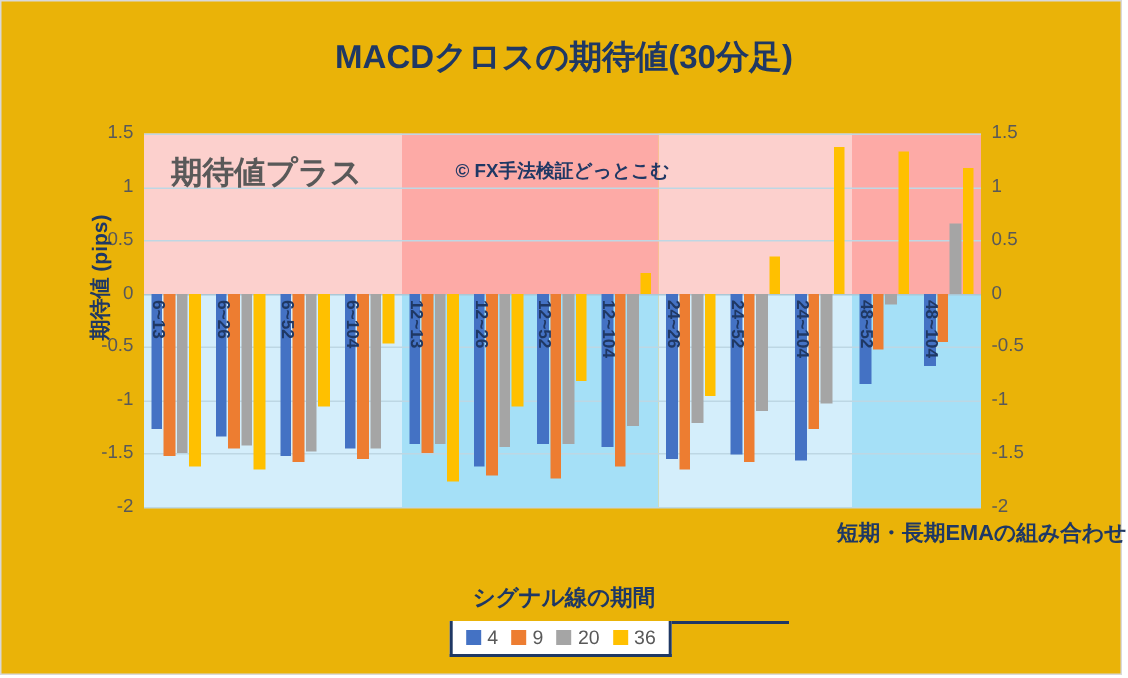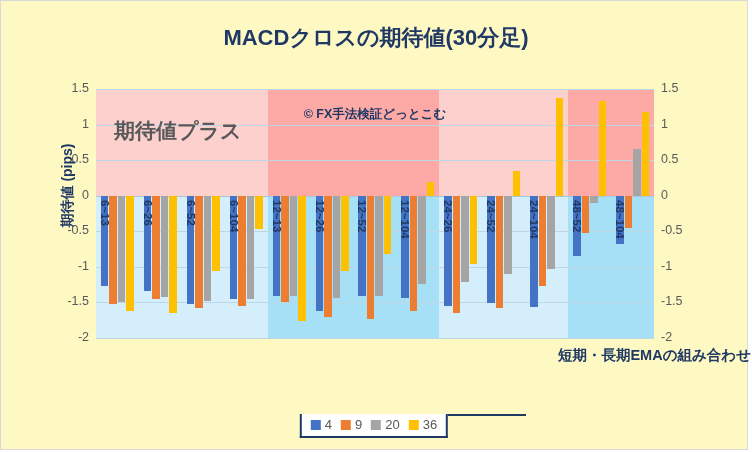--- a/index.html
+++ b/index.html
@@ -4,42 +4,42 @@
 <style>
   html,body{margin:0;padding:0;}
   body{
     width:752px;height:452px;
     background:#ffffff;
     font-family:"Liberation Sans","DejaVu Sans",sans-serif;
     overflow:hidden;
   }
   #frame{
     position:relative;width:748px;height:450px;
-    border:1px solid #d9d9d9;box-sizing:border-box;background:#fef9c3;
+    border:1px solid #d9d9d9;box-sizing:border-box;background:#eab308;
   }
   
   #chart-title{
     position:absolute;left:0;top:22px;width:750px;
     text-align:center;
     font-size:22px;font-weight:bold;color:#1f3864;
     letter-spacing:0px;
   }
   
   #plot{
     position:absolute;left:95px;top:88px;width:558px;height:249px;
   }
   .zone{position:absolute;top:0;bottom:0;}
   .gridline{position:absolute;left:0;right:0;height:1px;background:#bdd7e4;}
   .zeroline{position:absolute;left:0;right:0;height:1px;background:#aac7d6;}
   
   .band-label{
     position:absolute;font-size:21px;font-weight:bold;color:#595959;
     white-space:nowrap;
   }
-  #plus-label{left:18px;top:28px;font-family:Liberation Serif, serif;}
+  #plus-label{left:18px;top:12px;font-family:Liberation Serif, serif;}
   #minus-label{right:8px;bottom:6px;}
   
   #watermark{
     position:absolute;left:50%;transform:translateX(-50%);
     top:16px;text-align:center;color:#1f3864;
     font-size:12.5px;font-weight:bold;line-height:1.55;white-space:nowrap;
   }
   #watermark .wm-line2{text-decoration:underline;}
   
   .group{position:absolute;top:0;bottom:0;}
@@ -229,20 +229,21 @@
           <div class="bar" style="left: 4.96154px; width: 7.5px; top: 106.714px; height: 48.3771px; background: rgb(68, 114, 196);"></div>
           <div class="bar" style="left: 13.4615px; width: 7.5px; top: 106.714px; height: 32.7257px; background: rgb(237, 125, 49);"></div>
           <div class="bar" style="left: 21.9615px; width: 7.5px; top: 59.76px; height: 46.9543px; background: rgb(165, 165, 165);"></div>
           <div class="bar" style="left: 30.4615px; width: 7.5px; top: 23.4771px; height: 83.2371px; background: rgb(255, 192, 0);"></div>
           <div class="cat-label" style="left: 14.9615px; top: 110.714px;">48~104</div>
         </div>
       </div>
   </div>
 
   <div id="x-axis-title">短期・長期EMAの組み合わせ</div>
+  <div id="legend-title">シグナル線の期間</div>
   <div id="legend-rule"></div>
   <div id="legend-box">
       <div class="legend-item">
         <span class="legend-swatch" style="background: rgb(68, 114, 196);"></span>
         <span class="legend-text">4</span>
       </div>
       <div class="legend-item">
         <span class="legend-swatch" style="background: rgb(237, 125, 49);"></span>
         <span class="legend-text">9</span>
       </div>

